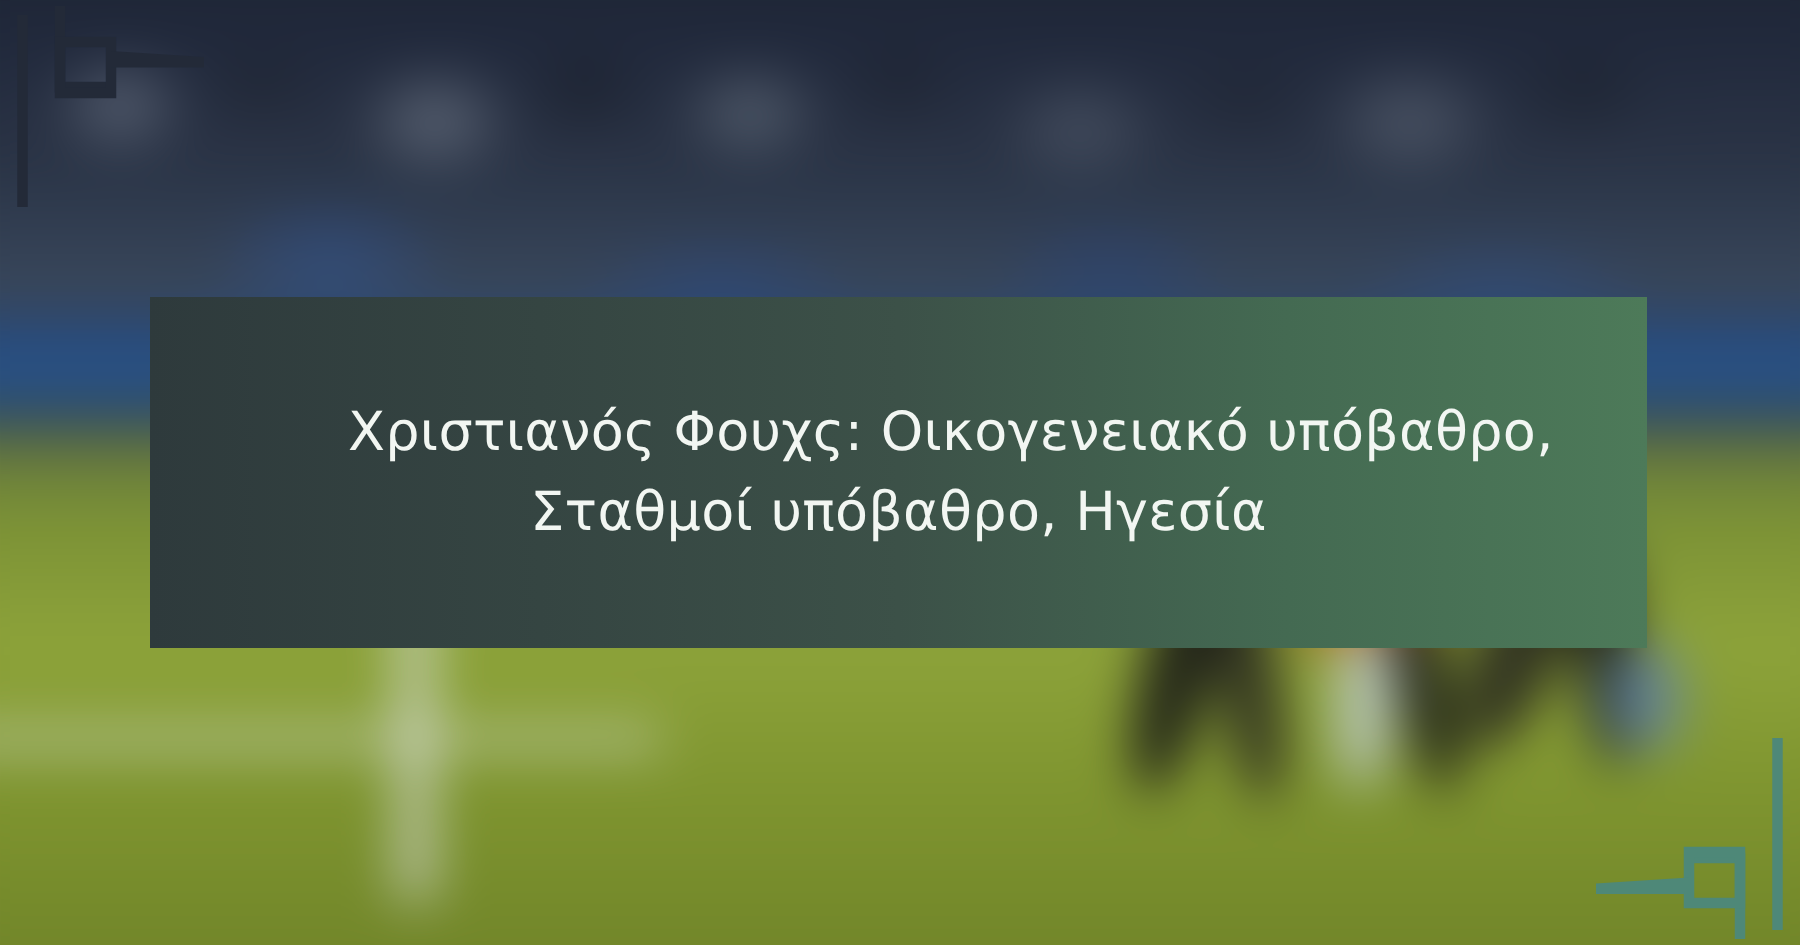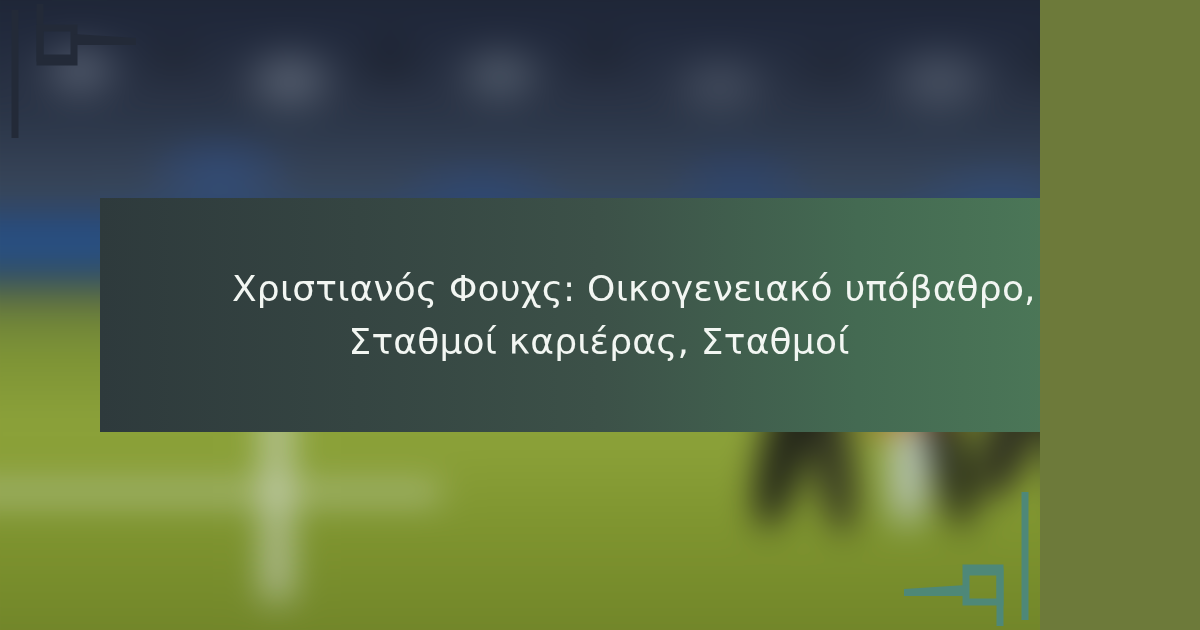--- a/index.html
+++ b/index.html
@@ -7,21 +7,21 @@
   html, body {
     width: 1200px;
     height: 630px;
     overflow: hidden;
     background: #6d7a3a;
     font-family: "DejaVu Sans", sans-serif;
   }
 
   #card {
     position: relative;
-    width: 1040px;
+    width: 1200px;
     height: 630px;
     overflow: hidden;
   }
 
   
   .photo {
     position: absolute;
     inset: -40px;
     overflow: hidden;
   }
@@ -186,17 +186,17 @@
       <path d="M135,12 L135,140"></path>
       <path d="M110,146 L110,92 L78,92"></path>
       <rect x="76" y="88" width="34" height="34" stroke-width="7"></rect>
     </g>
     <path d="M76,105 L14,109 L14,116 L76,116 Z" fill="#4e8878"></path>
   </svg>
 
   <div id="panel">
     <h1 id="panel-title">
       <span class="tline">Χριστιανός Φουχς: Οικογενειακό υπόβαθρο,</span>
-      <span class="tline">Σταθμοί καριέρας, Σταθμοί</span>
+      <span class="tline">Σταθμοί υπόβαθρο, Ηγεσία</span>
     </h1>
   </div>
 
 </div>
 
 </body></html>

